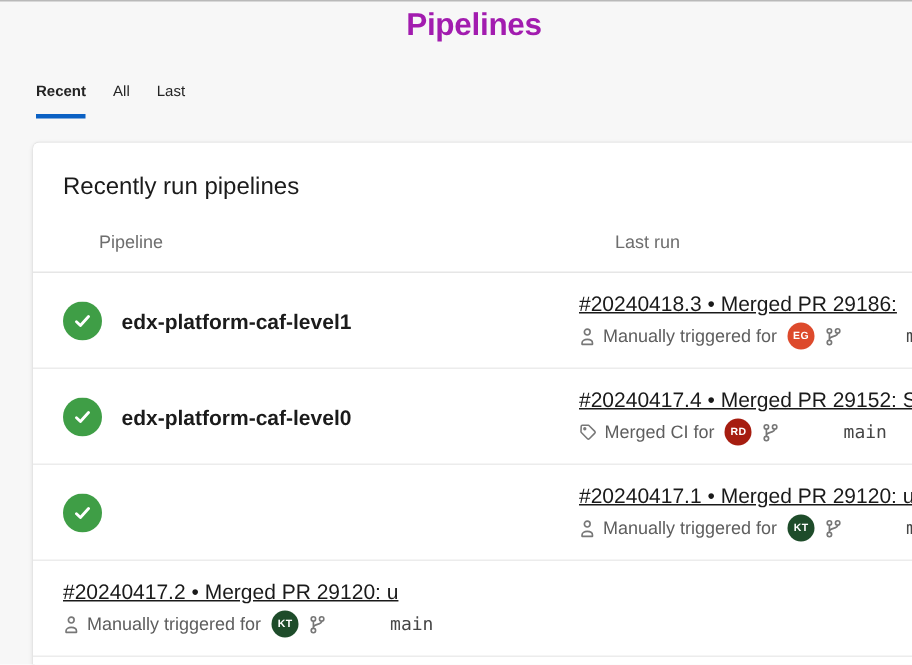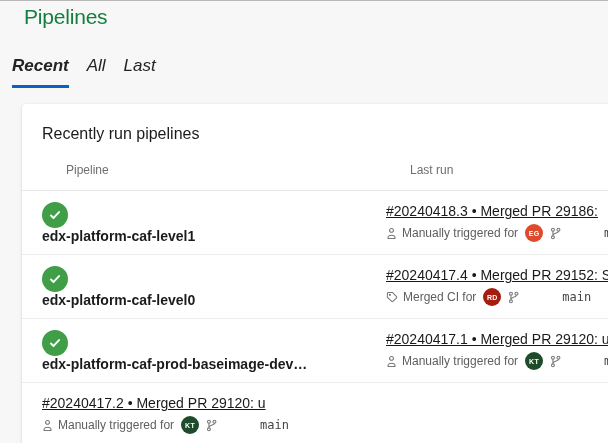--- a/index.html
+++ b/index.html
@@ -5,31 +5,31 @@
   * { box-sizing: border-box; margin: 0; padding: 0; }
   html, body { width: 608px; height: 443px; overflow: hidden; }
   body {
     font-family: "Liberation Sans", "DejaVu Sans", sans-serif;
     background: #f7f7f7;
     border-top: 1px solid #b9b9b9;
     color: #1b1b1b;
   }
   .page-title {
     font-size: 21px;
-    font-weight: 400;
+    font-weight: 700;
     letter-spacing: -0.2px;
     margin: 4px 0 0 24px;
-    color: #15803d;
+    color: #a21caf;
+    text-align: center;
   }
   .tabbar {
     display: flex;
     gap: 18px;
-    margin: 27px 0 0 12px;
-    font-size: 17px;
-    font-style: italic;
+    margin: 27px 0 0 24px;
+    font-size: 10px;
   }
   .tab {
     padding-bottom: 9px;
     border-bottom: 3px solid transparent;
     color: #242424;
     cursor: pointer;
   }
   .tab.active {
     font-weight: 700;
     border-bottom-color: #0b61c4;
@@ -63,22 +63,22 @@
     align-items: center;
     height: 64px;
     padding-left: 20px;
     border-bottom: 1px solid #ececec;
     cursor: pointer;
     background: #fff;
   }
   .cell-pipeline {
     width: 344px; min-width: 344px;
     display: flex;
+    align-items: center;
     overflow: hidden;
-    flex-direction: column;
   }
   .status-circle {
     width: 26px; height: 26px;
     min-width: 26px;
     border-radius: 50%;
     background: #3f9e46;
     display: flex; align-items: center; justify-content: center;
     margin-right: 13px;
   }
   .pipeline-name {
@@ -207,21 +207,20 @@
     </div>
   </div>
 
   <div class="row">
     <div class="cell-pipeline">
       <span class="status-circle">
         <svg viewBox="0 0 16 16" width="14" height="14" aria-hidden="true">
           <path d="M3.4 8.6 L6.4 11.4 L12.6 4.6" stroke="#ffffff" stroke-width="2.2" fill="none" stroke-linecap="round" stroke-linejoin="round"></path>
         </svg>
       </span>
-      <span class="pipeline-name">edx-platform-caf-prod-baseimage-dev…</span>
     </div>
     <div class="cell-lastrun">
       <a class="run-link">#20240417.1 • Merged PR 29120: u</a>
       <div class="run-sub">
         <svg width="11" height="13" viewBox="0 0 12 13" fill="none" stroke="#777777" stroke-width="1.2" stroke-linejoin="round">
           <circle cx="6" cy="3.1" r="2.1"></circle>
           <path d="M2.2 12 v-0.9 c0-1.7 1.7-2.7 3.8-2.7 s3.8 1 3.8 2.7 V12 z"></path>
         </svg>
 
         <span class="trigger-label">Manually triggered for</span>

